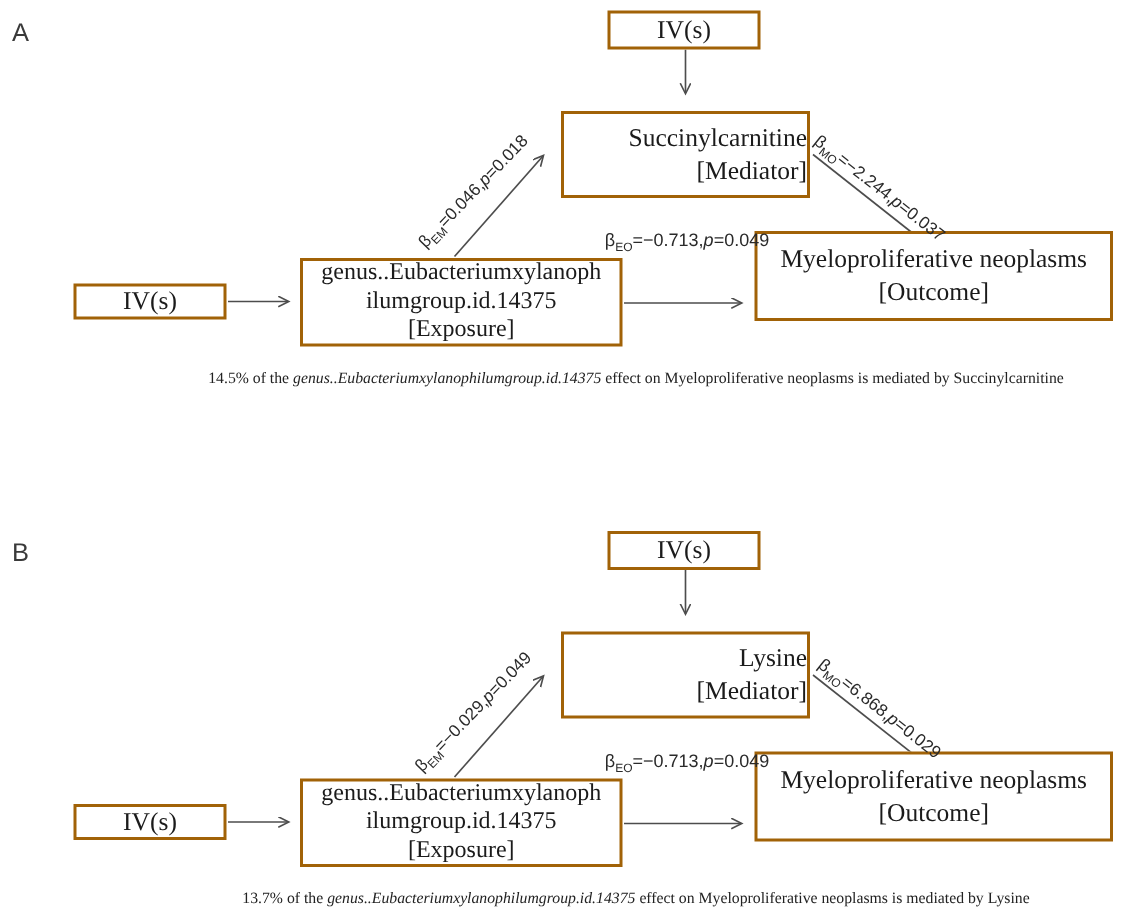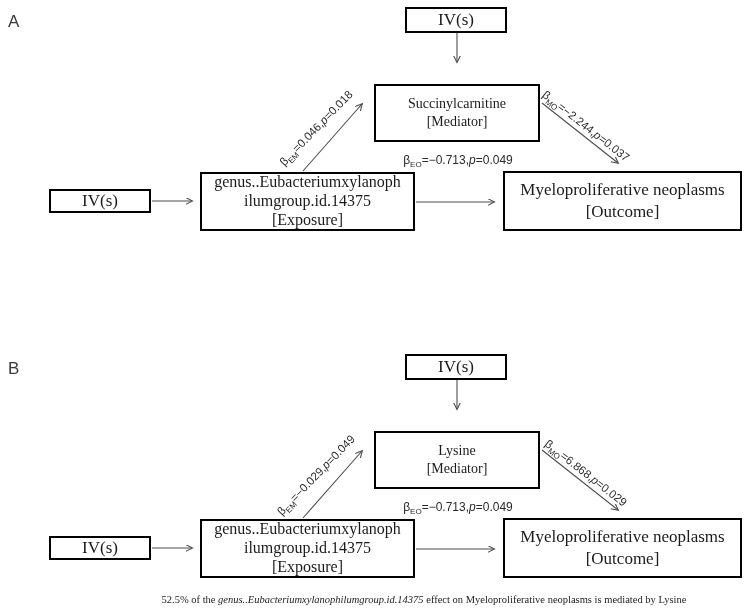--- a/index.html
+++ b/index.html
@@ -4,28 +4,28 @@
 <style>
   html,body{margin:0;padding:0;background:#ffffff;}
   .fig{position:relative;width:756px;height:612px;background:#ffffff;overflow:hidden;
        font-family:"Liberation Serif",serif;color:#1b1b1b;}
   .panel{position:absolute;left:0;width:756px;}
   .panel-a{top:0;height:300px;}
   .panel-b{top:347px;height:265px;}
   .edges{position:absolute;left:0;top:0;}
   .plabel{position:absolute;left:8px;top:12px;font-family:"Liberation Sans",sans-serif;
           font-size:17px;color:#3a3a3a;}
-  .box{position:absolute;background:#ffffff;border:2px solid #000000;
+  .box{position:absolute;background:#ffffff;border:2px solid #a16207;
        display:flex;flex-direction:column;align-items:center;justify-content:center;
        text-align:center;box-sizing:border-box;}
   .iv-top{left:405px;top:7px;width:102px;height:26px;font-size:17px;}
   .iv-left{left:49px;top:189px;width:102px;height:24px;font-size:17px;}
-  .mediator{left:374px;top:84px;width:166px;height:58px;font-size:14px;line-height:1.32;}
+  .mediator{left:374px;top:74px;width:166px;height:58px;font-size:17px;line-height:1.32;align-items:flex-end;}
   .exposure{left:200px;top:172px;width:215px;height:59px;font-size:16px;line-height:1.18;text-align:right;}
-  .outcome{left:503px;top:171px;width:239px;height:60px;font-size:17px;line-height:1.32;}
+  .outcome{left:503px;top:154px;width:239px;height:60px;font-size:17px;line-height:1.32;}
   .elabel{position:absolute;font-family:"Liberation Sans",sans-serif;font-size:11.5px;
           color:#2a2a2a;white-space:nowrap;}
   .elabel sub{font-size:8px;line-height:0;}
   .el-em{left:316px;top:128px;transform:translate(-50%,-50%) rotate(-46deg);}
   .el-mo{left:586px;top:126px;transform:translate(-50%,-50%) rotate(38deg);}
   .el-eo{left:458px;top:160px;transform:translate(-50%,-50%);font-size:12px;text-align:center;}
   .caption{position:absolute;left:92px;top:247px;width:664px;text-align:center;
            font-size:10.5px;color:#222222;white-space:nowrap;}
   .caption i{font-style:italic;}
   line{stroke:#4d4d4d;stroke-width:1.1;}
@@ -68,20 +68,21 @@
     </div>
     <div class="box outcome">
       <div>Myeloproliferative neoplasms</div>
       <div>[Outcome]</div>
     </div>
 
     <div class="elabel el-em"><span>β</span><sub>EM</sub><span>=0.046,</span><i>p</i><span>=0.018</span></div>
     <div class="elabel el-mo"><span>β</span><sub>MO</sub><span>=−2.244,</span><i>p</i><span>=0.037</span></div>
     <div class="elabel el-eo"><span>β</span><sub>EO</sub><span>=−0.713,</span><i>p</i><span>=0.049</span></div>
 
+    <div class="caption"><span>14.5% of the </span><i>genus..Eubacteriumxylanophilumgroup.id.14375</i><span> effect on Myeloproliferative neoplasms is mediated by Succinylcarnitine</span></div>
   </section>
 
   <section class="panel panel-b">
     <div class="plabel">B</div>
 
     <svg class="edges" width="756" height="265">
       <defs>
         <marker id="ahB" markerWidth="9" markerHeight="9" refX="6.5" refY="3.5" orient="auto" markerUnits="userSpaceOnUse">
           <path d="M0,0 L7,3.5 L0,7" fill="none" stroke="#4d4d4d" stroke-width="1.1"></path>
         </marker>
@@ -110,16 +111,16 @@
     </div>
     <div class="box outcome">
       <div>Myeloproliferative neoplasms</div>
       <div>[Outcome]</div>
     </div>
 
     <div class="elabel el-em"><span>β</span><sub>EM</sub><span>=−0.029,</span><i>p</i><span>=0.049</span></div>
     <div class="elabel el-mo"><span>β</span><sub>MO</sub><span>=6.868,</span><i>p</i><span>=0.029</span></div>
     <div class="elabel el-eo"><span>β</span><sub>EO</sub><span>=−0.713,</span><i>p</i><span>=0.049</span></div>
 
-    <div class="caption"><span>52.5% of the </span><i>genus..Eubacteriumxylanophilumgroup.id.14375</i><span> effect on Myeloproliferative neoplasms is mediated by Lysine</span></div>
+    <div class="caption"><span>13.7% of the </span><i>genus..Eubacteriumxylanophilumgroup.id.14375</i><span> effect on Myeloproliferative neoplasms is mediated by Lysine</span></div>
   </section>
 
 </div>
 
 </body></html>

